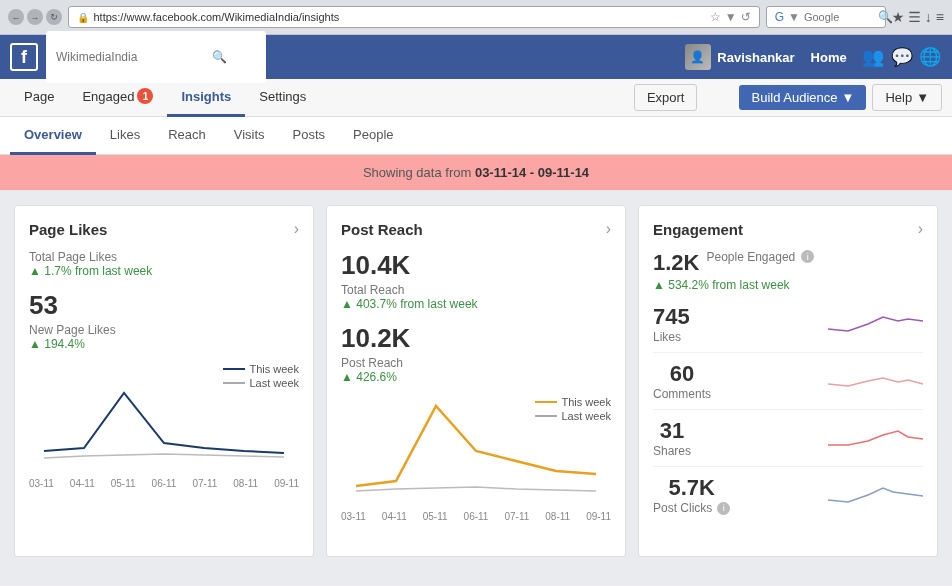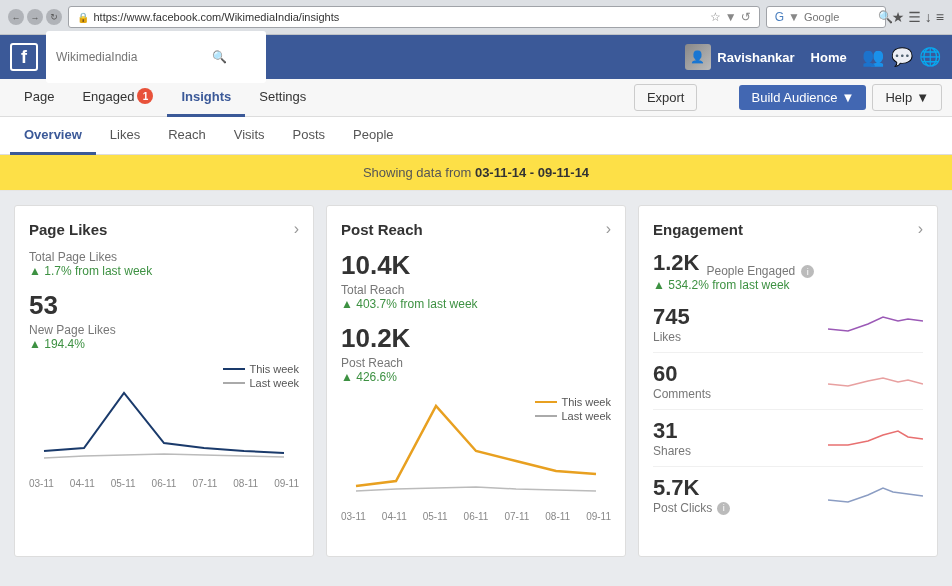--- a/index.html
+++ b/index.html
@@ -68,21 +68,21 @@
       display: flex;
       align-items: center;
       padding: 0 10px;
       height: 38px;
     }
     .sub-nav-item { padding: 10px 14px; font-size: 13px; color: #555; cursor: pointer; border-bottom: 3px solid transparent; height: 38px; display: flex; align-items: center; }
     .sub-nav-item.active { color: #3b5998; border-bottom: 3px solid #3b5998; font-weight: bold; }
 
     
     .date-bar {
-      background: #fde047;
+      background: #fca5a5;
       border-bottom: 1px solid #e5e5e5;
       text-align: center;
       padding: 10px;
       font-size: 13px;
       color: #555;
     }
     .date-bar strong { color: #333; }
 
     
     .dashboard { background: #e9ebee; padding: 14px; display: flex; gap: 12px; min-height: 380px; }
@@ -107,21 +107,21 @@
     .legend-line.orange { background: #e8a020; }
     .chart-labels { display: flex; justify-content: space-between; margin-top: 2px; font-size: 10px; color: #888; }
 
     
     svg.chart { width: 100%; height: 110px; }
 
     
     .engagement-row { display: flex; justify-content: space-between; align-items: center; margin-bottom: 8px; padding-bottom: 8px; border-bottom: 1px solid #f0f0f0; }
     .engagement-row:last-child { border-bottom: none; }
     .eng-left { }
-    .eng-big { font-size: 22px; font-weight: bold; color: #333; }
+    .eng-big { font-size: 22px; font-weight: bold; color: #333; text-align: center; }
     .eng-label { font-size: 12px; color: #777; }
     .eng-chart { width: 95px; height: 30px; }
     .eng-header-stats { margin-bottom: 10px; }
 
     
     .info-icon { display: inline-flex; align-items: center; justify-content: center; width: 13px; height: 13px; border-radius: 50%; background: #bbb; color: white; font-size: 9px; cursor: pointer; margin-left: 3px; }
   </style>
 </head>
 <body>
 
@@ -310,21 +310,21 @@
       </div>
     </div>
   </div>
 
   <div class="card">
     <div class="card-header">
       <span class="card-title">Engagement</span>
       <span class="card-arrow">›</span>
     </div>
     <div class="eng-header-stats">
-      <div style="display:flex;align-items:flex-end;gap:3px;">
+      <div style="display:flex;align-items:flex-start;gap:3px;">
         <span class="stat-big" style="font-size:22px;">1.2K</span>
         <span class="stat-label" style="margin-left:4px;">People Engaged</span>
         <span class="info-icon">i</span>
       </div>
       <div class="stat-change" style="font-size:12px;">534.2% from last week</div>
     </div>
 
     <div class="engagement-row">
       <div class="eng-left">
         <div class="eng-big">745</div>

